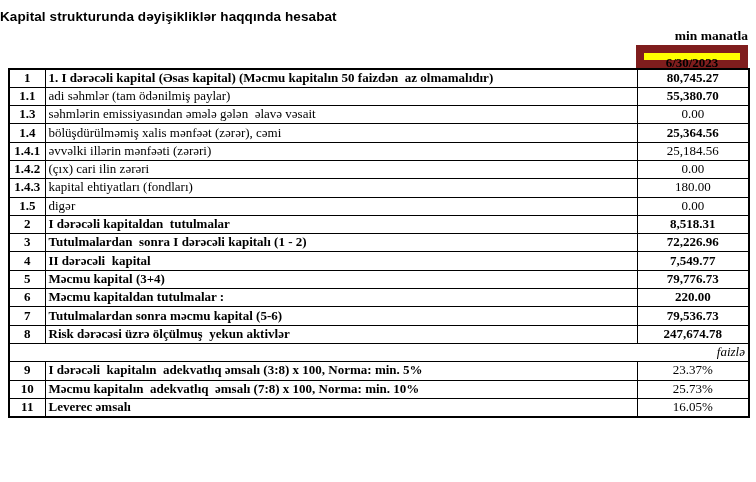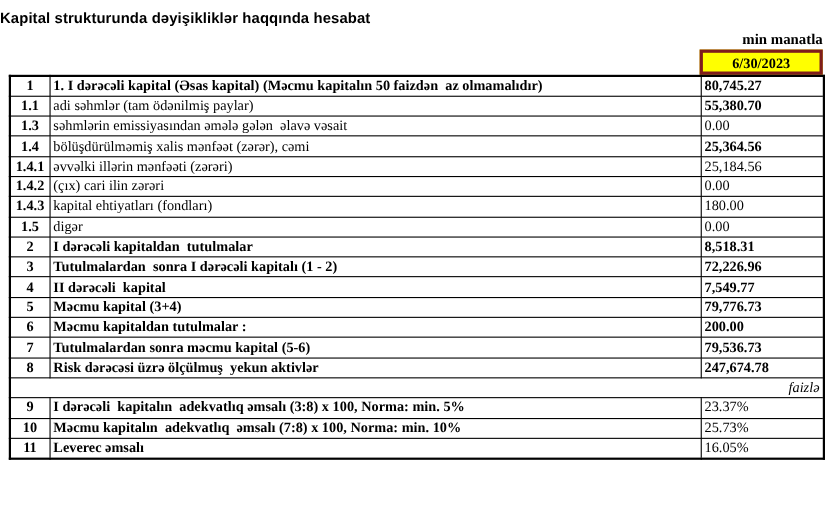--- a/index.html
+++ b/index.html
@@ -33,21 +33,21 @@
     font-size: 13.5px;
   }
   .date-cell {
     position: absolute;
     top: 45px;
     left: 636px;
     width: 112px;
     height: 23px;
     box-sizing: border-box;
     background: #FFFF00;
-    border: 3px solid #7f1d1d;
+    border: 8px solid #7f1d1d;
     text-align: center;
     font-weight: bold;
     font-size: 13px;
     line-height: 19px;
   }
   table.capital-table {
     position: absolute;
     top: 68px;
     left: 8px;
     width: 740px;
@@ -69,21 +69,21 @@
     font-weight: bold;
     font-size: 12.5px;
     padding: 0 1px;
   }
   .label-cell {
     text-align: left;
     white-space: pre-wrap;
     margin-left: 48px;
   }
   .value-cell {
-    text-align: left;
+    text-align: center;
     margin-left: 20px;
   }
   .b { font-weight: bold; }
   .sep-cell {
     text-align: right;
     font-weight: normal;
     font-style: italic;
     font-size: 13.5px;
   }
   .col-no { width: 36px; }
@@ -162,21 +162,21 @@
         <td class="value-cell b">7,549.77</td>
       </tr>
       <tr>
         <td class="no-cell">5</td>
         <td class="label-cell b">Məcmu kapital (3+4)</td>
         <td class="value-cell b">79,776.73</td>
       </tr>
       <tr>
         <td class="no-cell">6</td>
         <td class="label-cell b">Məcmu kapitaldan tutulmalar :</td>
-        <td class="value-cell b">200.00</td>
+        <td class="value-cell b">220.00</td>
       </tr>
       <tr>
         <td class="no-cell">7</td>
         <td class="label-cell b">Tutulmalardan sonra məcmu kapital (5-6)</td>
         <td class="value-cell b">79,536.73</td>
       </tr>
       <tr>
         <td class="no-cell">8</td>
         <td class="label-cell b">Risk dərəcəsi üzrə ölçülmuş  yekun aktivlər</td>
         <td class="value-cell b">247,674.78</td>

